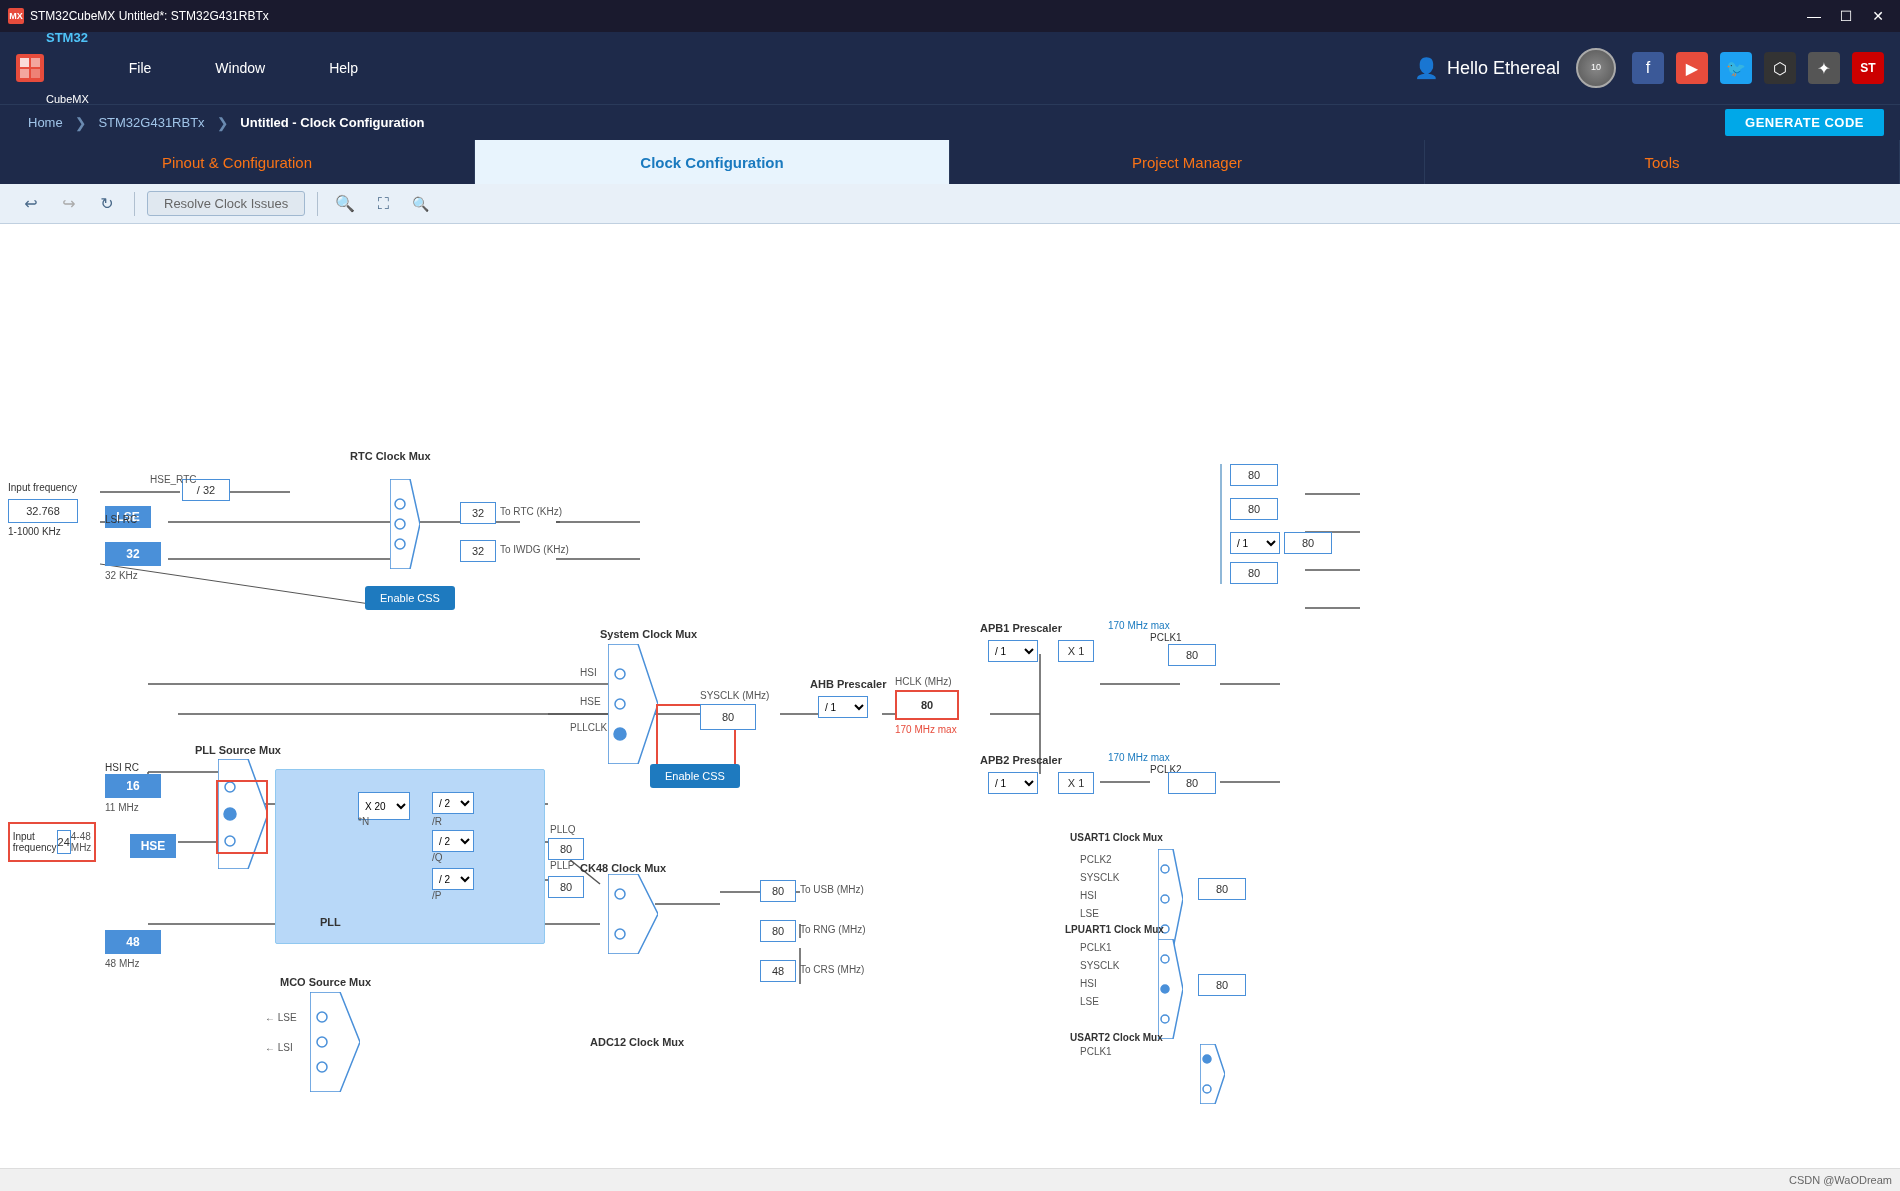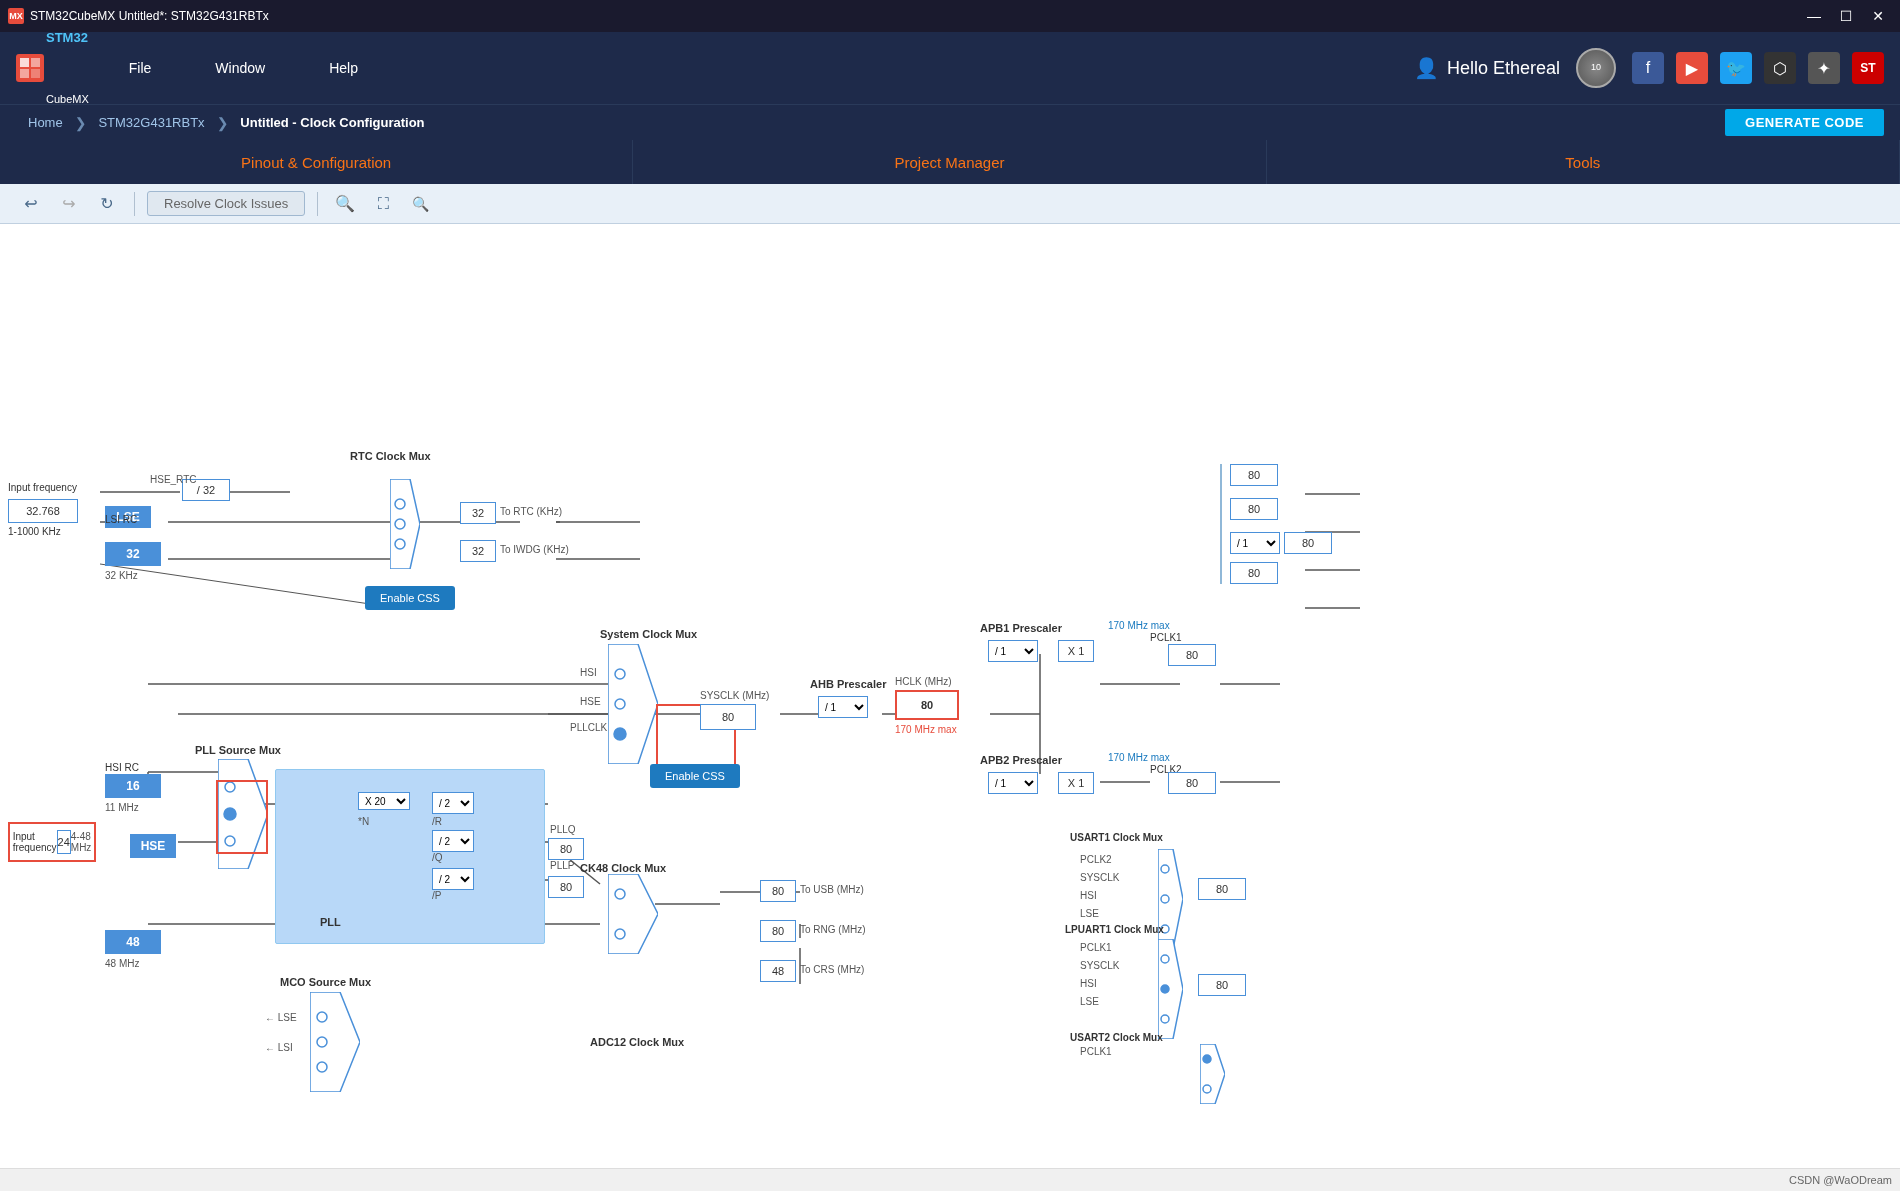--- a/index.html
+++ b/index.html
@@ -276,20 +276,23 @@
     <span class="breadcrumb-arrow">❯</span>
     <span class="breadcrumb-item active">Untitled - Clock Configuration</span>
   </div>
   <button class="generate-btn">GENERATE CODE</button>
 </div>
 
 <div class="tab-bar">
   <div class="tab-item">
     <span>Pinout &amp; Configuration</span>
   </div>
+  <div class="tab-item active">
+    <span>Clock Configuration</span>
+  </div>
   <div class="tab-item">
     <span>Project Manager</span>
   </div>
   <div class="tab-item">
     <span>Tools</span>
   </div>
 </div>
 
 <div class="toolbar">
   <button class="toolbar-btn" title="Undo">↩</button>
@@ -440,21 +443,21 @@
 
     <select class="clk-select" style="top:568px;left:285px;width:42px;height:22px;position:absolute;">
       <option>3</option><option>1</option><option>2</option><option>4</option>
     </select>
     <div style="position:absolute;top:550px;left:285px;font-size:10px;color:#555;">PLLM</div>
 
     <div class="highlight-blue-bg" style="position:absolute;top:545px;left:275px;width:270px;height:175px;border:1px solid #90c8f0;border-radius:2px;z-index:0;"></div>
 
     <div style="position:absolute;top:692px;left:320px;font-size:11px;color:#333;font-weight:bold;z-index:2;">PLL</div>
 
-    <select class="clk-select" style="top:568px;left:358px;width:52px;height:18px;position:absolute;z-index:2;">
+    <select class="clk-select" style="top:568px;left:358px;width:52px;height:28px;position:absolute;z-index:2;">
       <option>X 20</option><option>X 8</option><option>X 16</option>
     </select>
 
     <select class="clk-select" style="top:568px;left:432px;width:42px;height:22px;position:absolute;z-index:2;">
       <option>/ 2</option><option>/ 4</option><option>/ 6</option><option>/ 8</option>
     </select>
 
     <select class="clk-select" style="top:606px;left:432px;width:42px;height:22px;position:absolute;z-index:2;">
       <option>/ 2</option><option>/ 4</option><option>/ 6</option><option>/ 8</option>
     </select>

